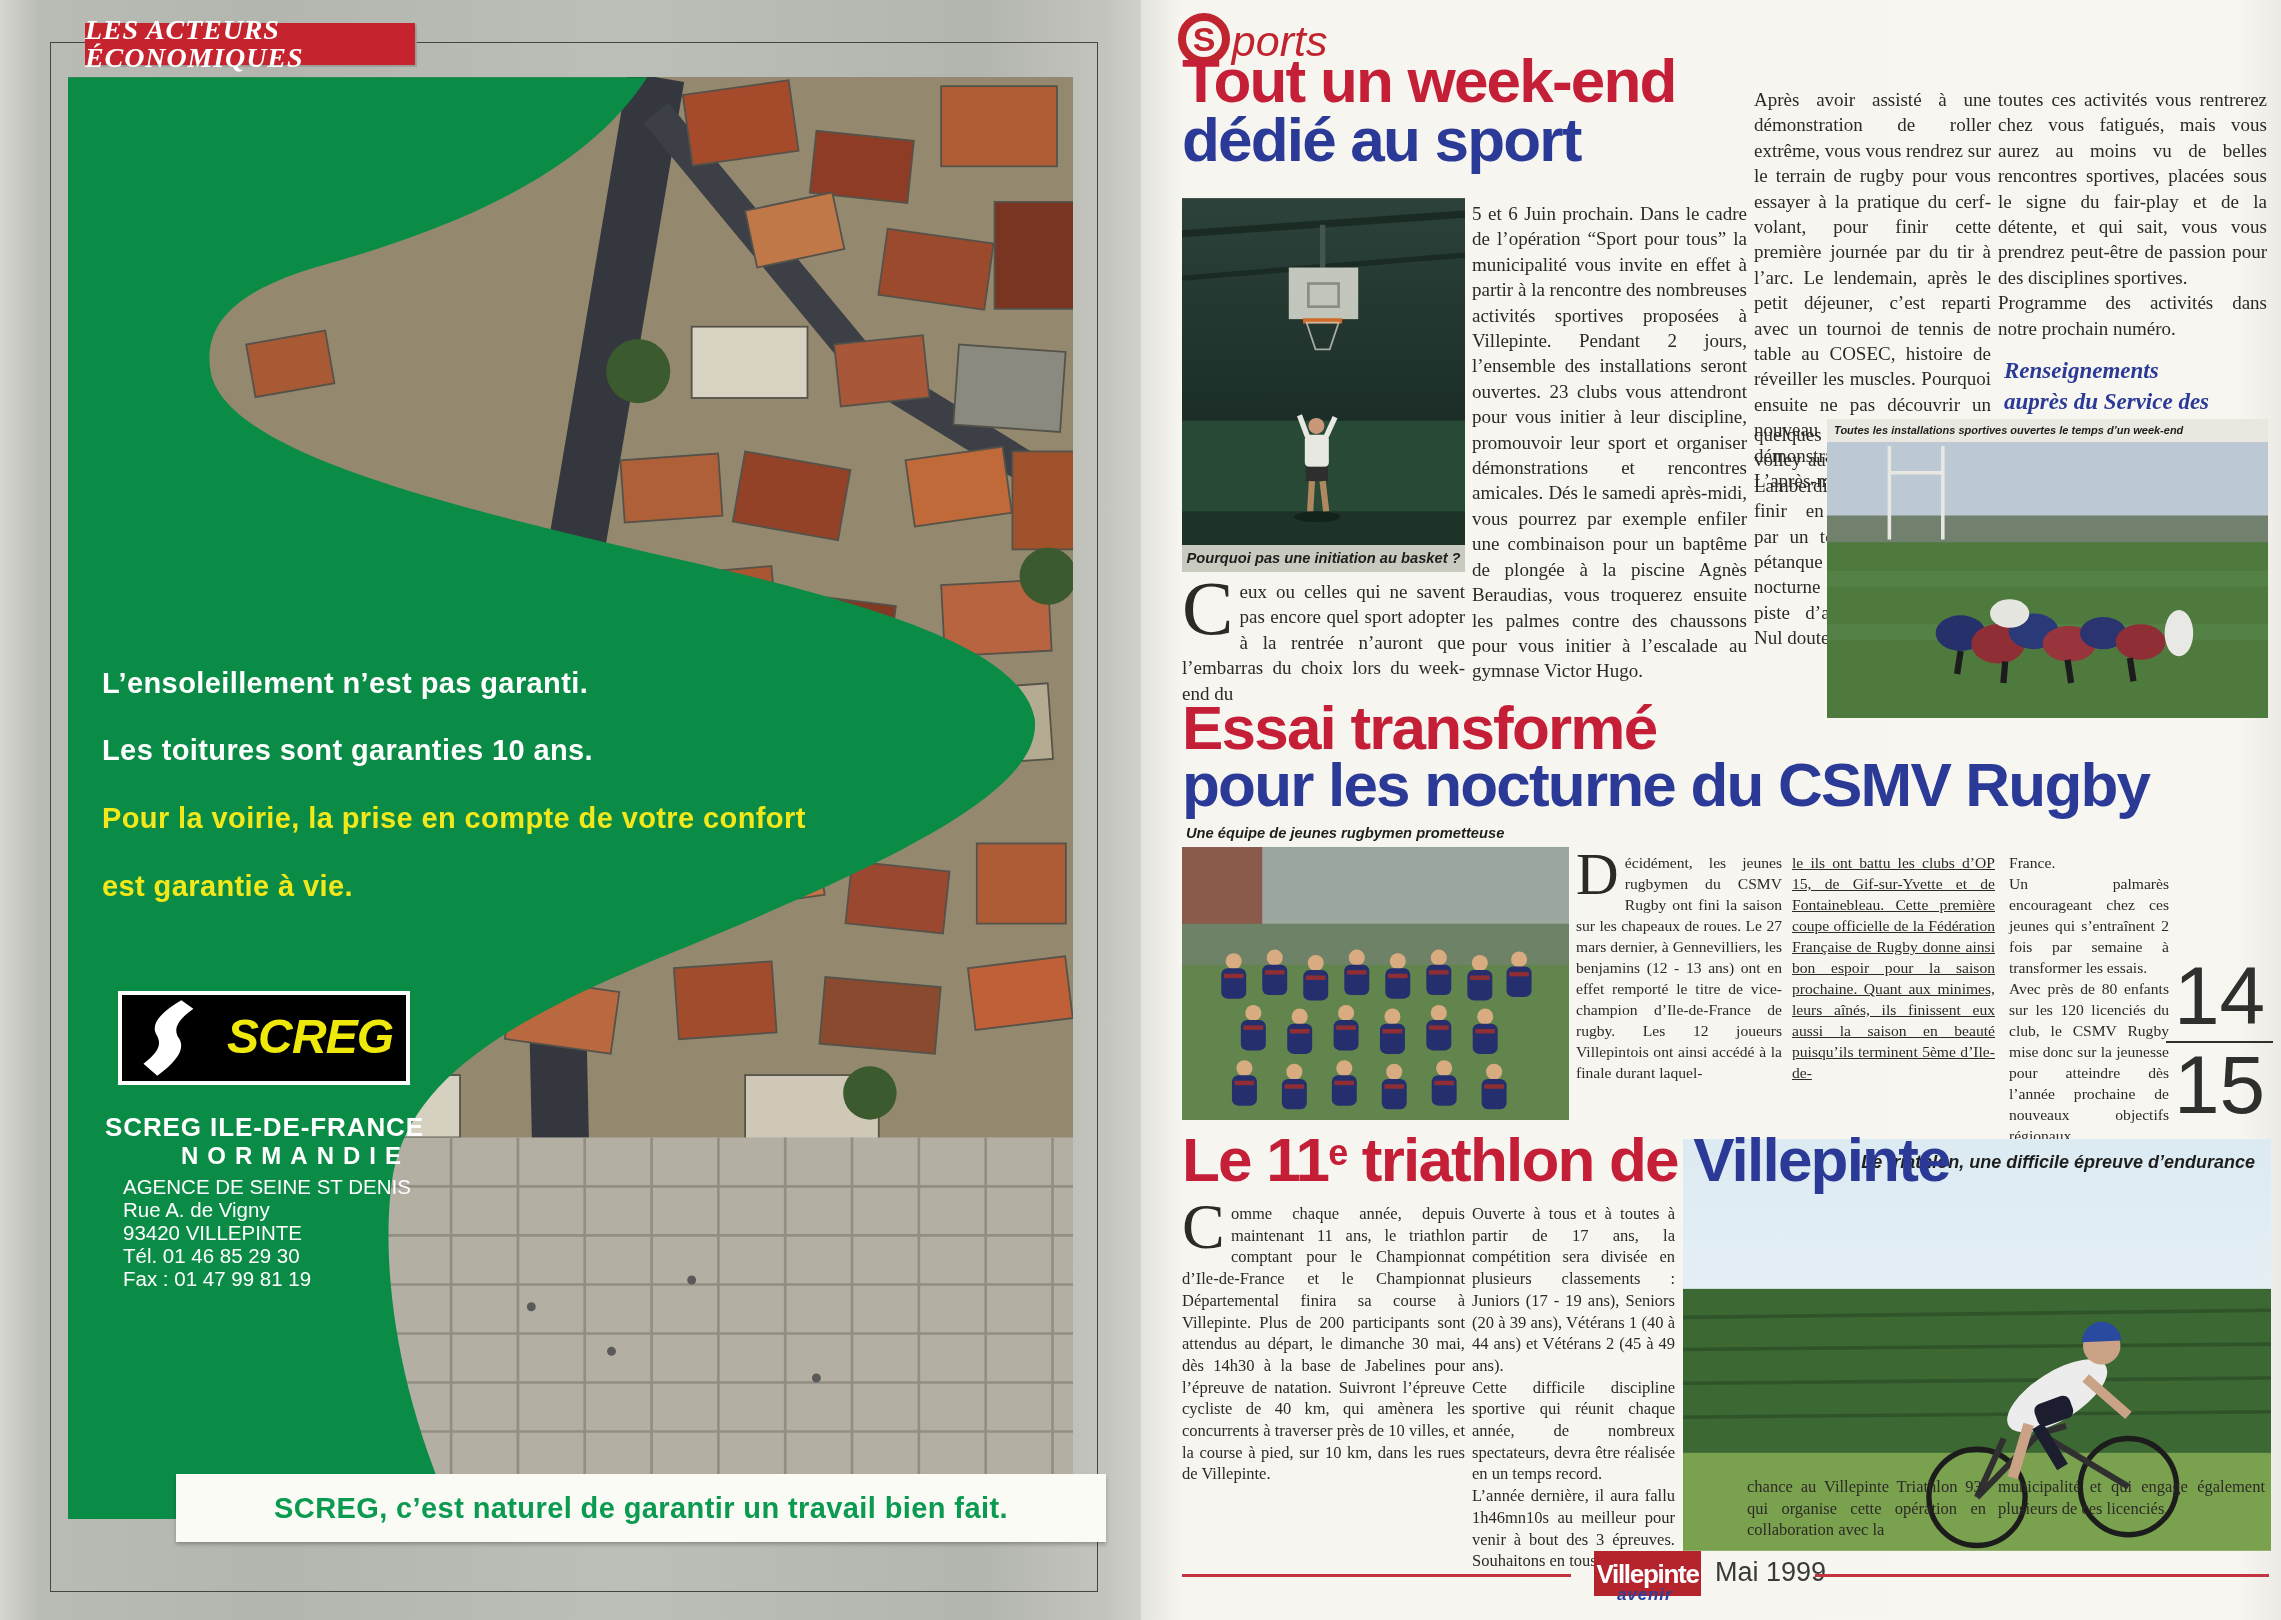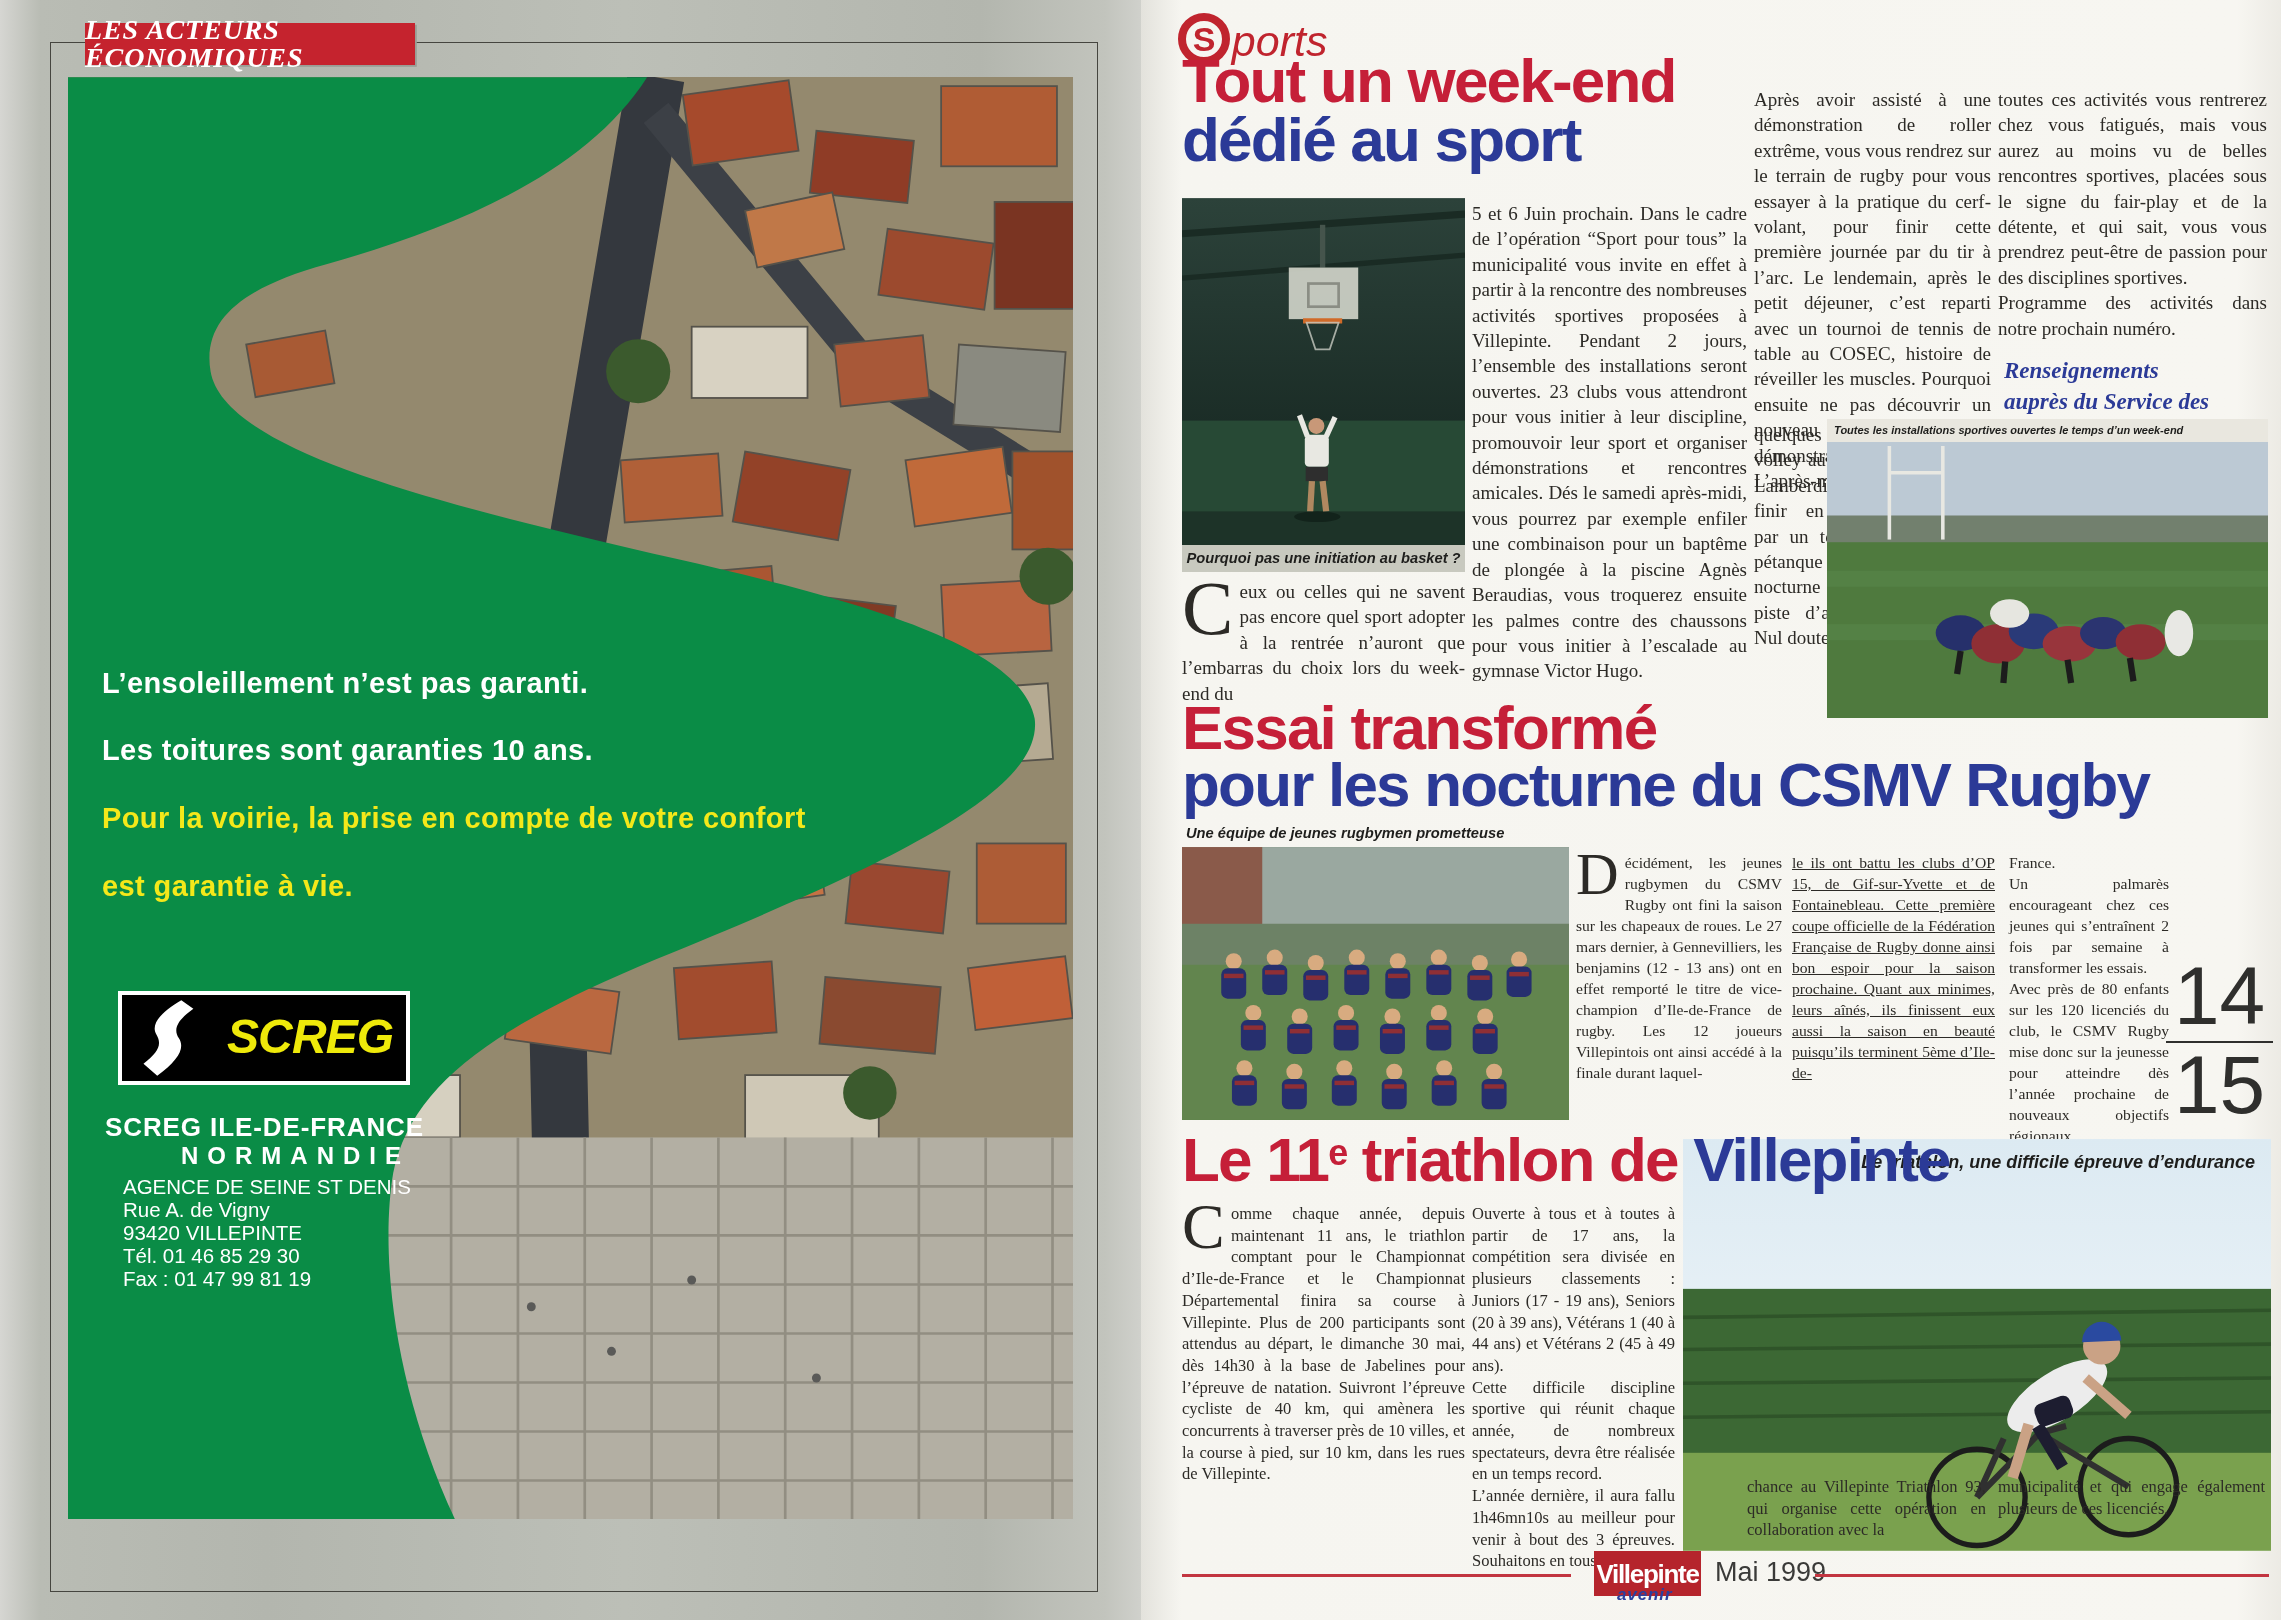--- a/index.html
+++ b/index.html
@@ -193,20 +193,23 @@
       </div>
       <div id="addr">
         <div>AGENCE DE SEINE ST DENIS</div>
         <div>Rue A. de Vigny</div>
         <div>93420 VILLEPINTE</div>
         <div>Tél. 01 46 85 29 30</div>
         <div>Fax : 01 47 99 81 19</div>
       </div>
     </div>
 
+    <div id="slogan" class="abs">
+      <span>SCREG, c’est naturel de garantir un travail bien fait.</span>
+    </div>
   </div>
 
   <div id="right-page" class="abs">
 
     <div id="sports-logo" class="abs">
       <div id="s-circle">
         <span>S</span>
       </div>
       <div id="s-rest">ports</div>
     </div>

